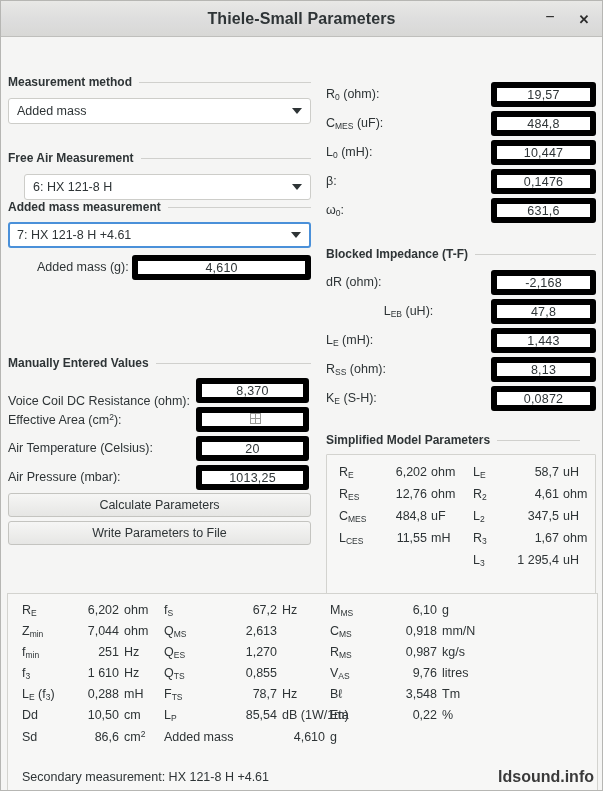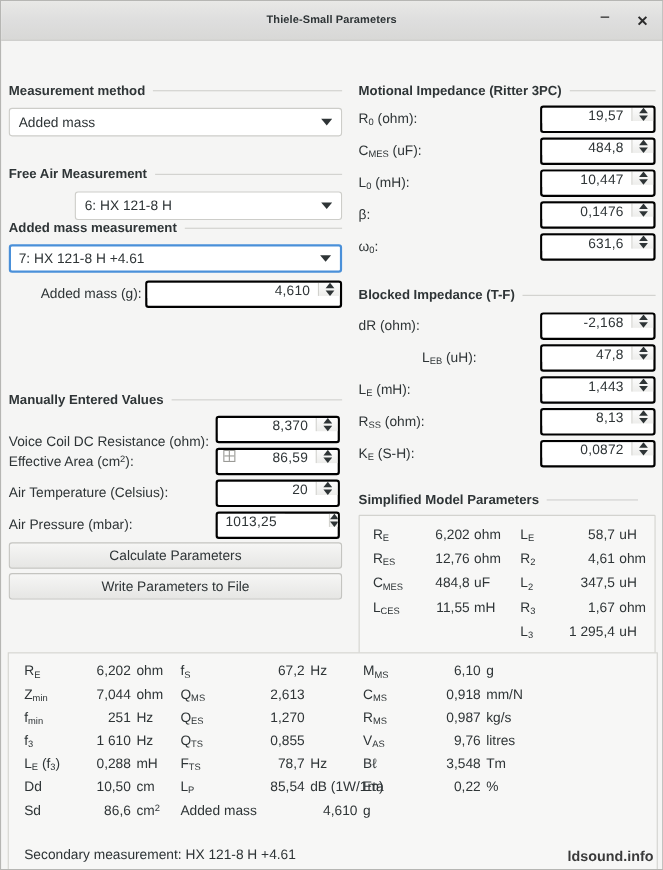--- a/index.html
+++ b/index.html
@@ -21,21 +21,21 @@
   }
   
   #titlebar {
     position: relative;
     height: 36px;
     background: linear-gradient(to bottom, #e8e8e6 0%, #dedede 50%, #d8d8d6 100%);
     border-bottom: 1px solid #bfbfbc;
     display: flex; align-items: center; justify-content: center;
   }
   #titlebar .title {
-    font-weight: bold; font-size: 10px; color: #2e3436;
+    font-weight: bold; font-size: 16px; color: #2e3436;
     letter-spacing: 0.1px;
   }
   .winbtns { position: absolute; right: 8px; top: 0; height: 36px; display: flex; align-items: center; gap: 14px; }
   .winbtn { width: 20px; height: 20px; display:flex; align-items:center; justify-content:center;
             font-size: 14px; color:#2b2b2b; cursor: default; }
   .winbtn.min { font-size: 16px; line-height: 0; padding-bottom: 5px;}
   .winbtn.close { font-weight: bold; font-size: 13px; }
 
   
   #content { position: relative; width: 603px; height: 754px; }
@@ -65,23 +65,24 @@
     position: absolute; right: 8px; top: 50%; transform: translateY(-50%);
     width: 0; height: 0;
     border-left: 5px solid transparent; border-right: 5px solid transparent;
     border-top: 6px solid #2e3436;
   }
 
   
   .row { display: flex; align-items: center; height: 26px; margin-bottom: 3px; }
   .row .cap { font-size: 12.5px; color: #2e3436; white-space: nowrap; }
   .spin {
-    display: flex; align-items: flex-start; height: 25px;
-    border: 2px solid #000000; border-radius: 3px; background: #fff;
+    display: flex; align-items: center; height: 25px;
+    border: 6px solid #000000; border-radius: 3px; background: #fff;
     overflow: hidden;
+    flex-direction: column;
   }
   .spin .val {
     flex: 1; display:flex; align-items:center; justify-content: flex-end;
     padding: 0 7px; font-size: 12.5px; color: #2e3436; background: #fff;
     letter-spacing: .2px;
   }
   .spin .valleft {
     display:flex; align-items:center; padding-left: 5px;
   }
   .spin .btns {
@@ -132,21 +133,21 @@
               padding: 9px 0 0 14px; row-gap: 6px; font-size: 12.5px; color: #2e3436; align-items: baseline; }
   .res-grid .sym { white-space: nowrap; }
   .res-grid .num { text-align: right; padding-right: 5px; white-space: nowrap; }
   .res-grid .unt { white-space: nowrap; }
   .res-grid .wide { grid-column: span 2; white-space: nowrap; }
 
   .res-note { padding: 6px 0 0 14px; font-size: 12.5px; color: #2e3436; line-height: 20px; }
 
   #watermark {
     position: absolute; right: 10px; bottom: 5px;
-    font-size: 13px; font-weight: bold; color: #3a3a3a;
+    font-size: 16px; font-weight: bold; color: #3a3a3a;
   }
 </style>
 </head>
 <body>
 
 <div id="window">
 
   <div id="titlebar">
     <div class="title">Thiele-Small Parameters</div>
     <div class="winbtns">
@@ -167,21 +168,21 @@
         <div class="combo">
           <span>Added mass</span>
           <span class="arrow"></span>
         </div>
       </div>
 
       <div class="grp" style="margin-top:27px;">
         <span class="lbl">Free Air Measurement</span>
         <span class="rule"></span>
       </div>
-      <div style="padding:9px 8px 0 23px;margin-left:44px;">
+      <div style="padding:9px 8px 0 23px;">
         <div class="combo">
           <span>6: HX 121-8 H</span>
           <span class="arrow"></span>
         </div>
       </div>
 
       <div class="grp" style="">
         <span class="lbl">Added mass measurement</span>
         <span class="rule"></span>
       </div>
@@ -255,24 +256,20 @@
           </div>
         </div>
 
         <div class="btn" style="margin-top:3px;">Calculate Parameters</div>
         <div class="btn">Write Parameters to File</div>
       </div>
     </div>
 
     <div class="col-right">
 
-      <div class="grp" style="padding-left:0;padding-right:8px;">
-        <span class="lbl">Motional Impedance (Ritter 3PC)</span>
-        <span class="rule"></span>
-      </div>
       <div style="padding:6px 8px 0 0;">
         <div class="row">
           <span class="cap" style="width:165px;"><span>R</span><sub>0</sub><span> (ohm):</span></span>
           <div class="spin" style="width:105px;">
             <div class="val">19,57</div>
             <div class="btns">
                 <span class="tri-up"></span>
                 <span class="tri-dn"></span>
               </div>
           </div>

